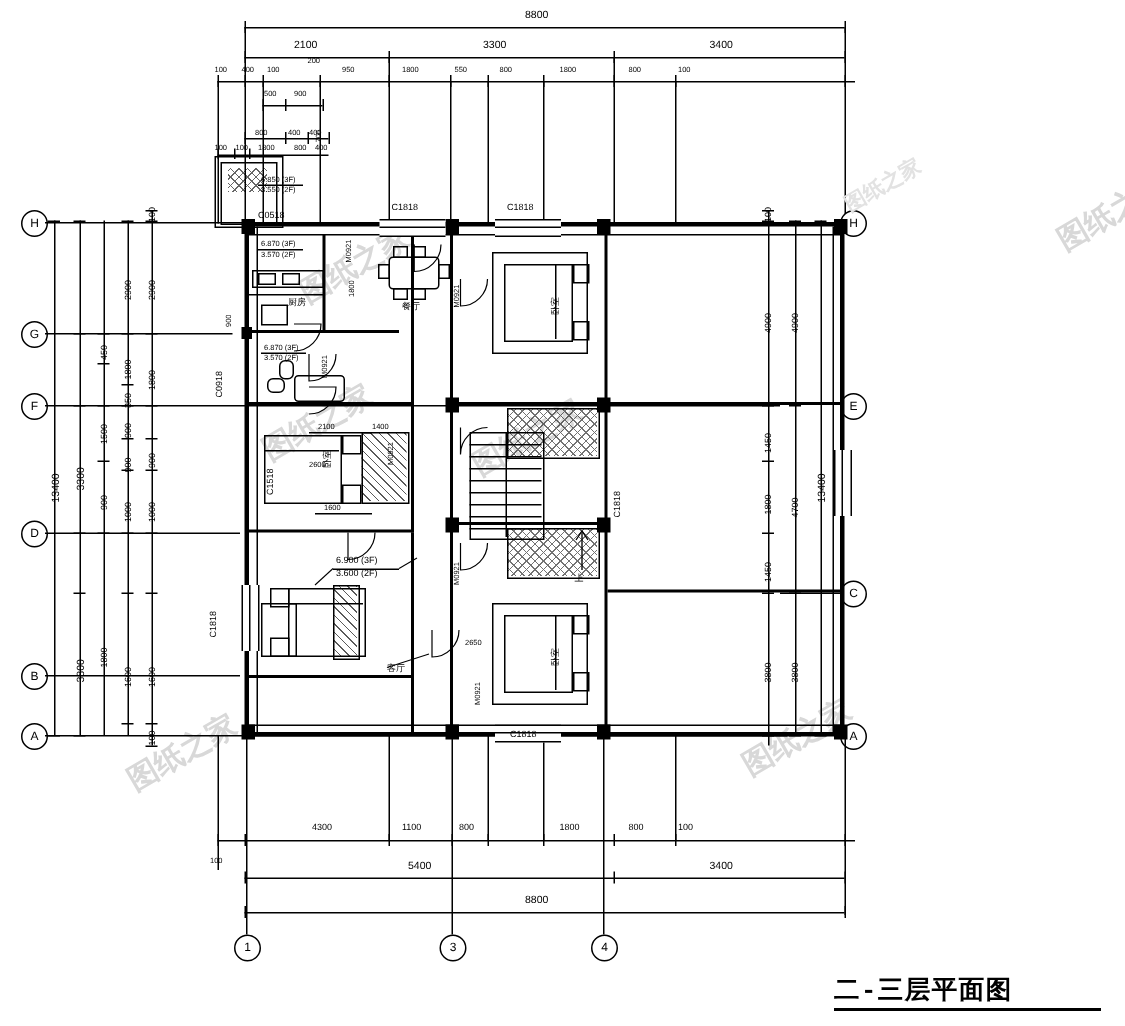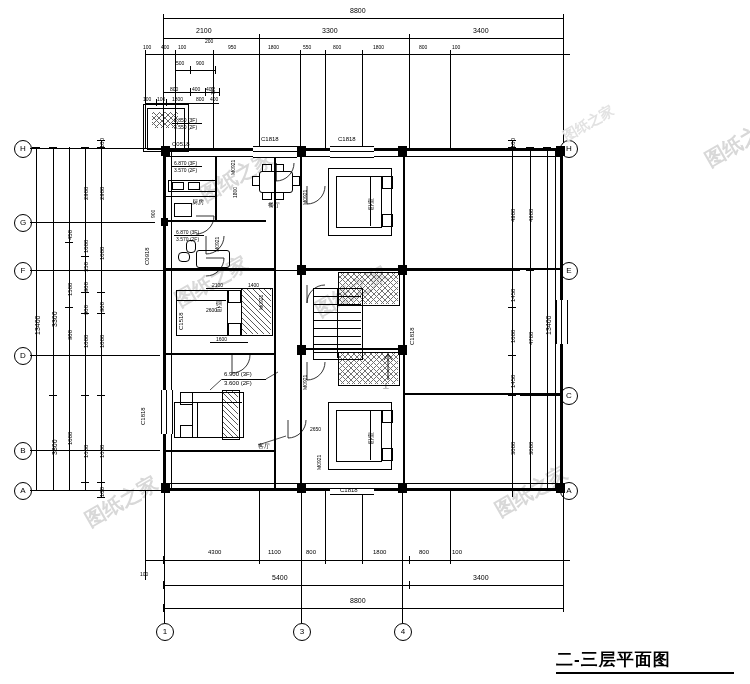--- a/index.html
+++ b/index.html
@@ -26,21 +26,21 @@
                       repeating-linear-gradient(45deg,#000 0 0.6px,transparent 0.6px 4px);}
   .box{position:absolute;border:1px solid #000;}
   .boxth{position:absolute;border:1.5px solid #000;}
   .dim{position:absolute;background:#000;height:1px;}
   .dimv{position:absolute;background:#000;width:1px;}
   .wm{position:absolute;color:#d8d8d8;font-size:20px;font-weight:bold;
       font-family:"DejaVu Sans",sans-serif;transform:rotate(-30deg);
       transform-origin:0 0;white-space:nowrap;}
   .wm.sm{font-size:14px;}
   .title{position:absolute;font-size:17px;font-weight:bold;
-         font-family:Liberation Sans, sans-serif;letter-spacing:1px;}
+         font-family:Liberation Mono, monospace;letter-spacing:1px;}
   .tline{position:absolute;background:#000;height:2px;}
   .stair-line{position:absolute;background:#000;height:1px;}
 </style>
 </head>
 <body>
 
 <div class="wm" style="left:700px;top:150px;">图纸之家</div>
 <div class="wm" style="left:195px;top:185px;">图纸之家</div>
 <div class="wm" style="left:310px;top:300px;">图纸之家</div>
 <div class="wm" style="left:170px;top:290px;">图纸之家</div>

